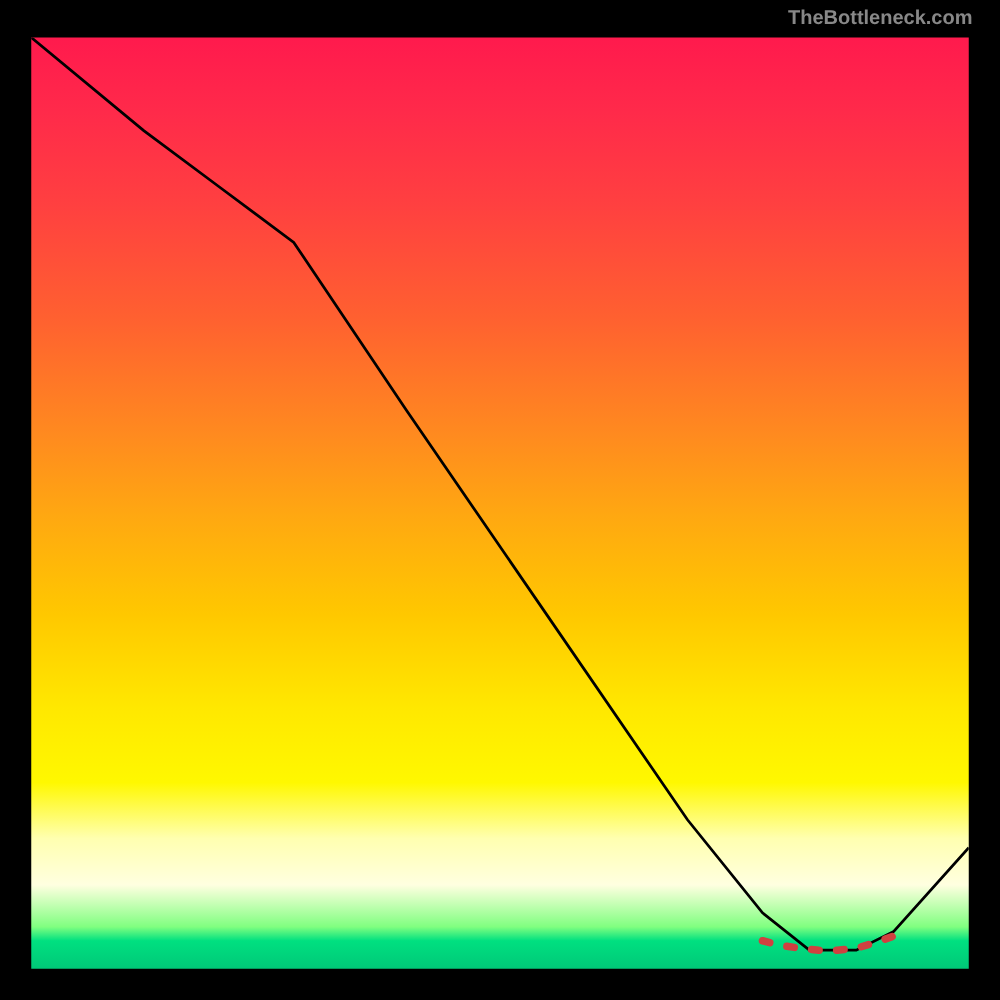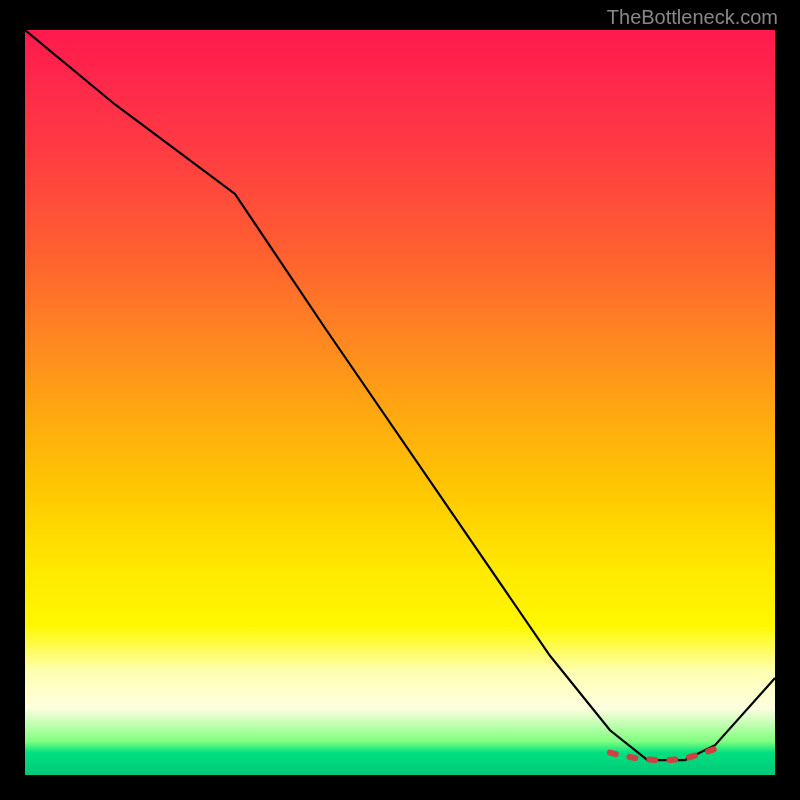--- a/index.html
+++ b/index.html
@@ -9,22 +9,22 @@
     background: #000;
     position: relative;
     font-family: Arial, sans-serif;
     overflow: hidden;
   }
   .attribution {
     position: absolute;
     top: 6px;
     right: 22px;
     color: #888;
-    font-size: 20px;
-    font-weight: 400;
+    font-size: 16px;
+    font-weight: 700;
     z-index: 10;
   }
   .plot-area {
     position: absolute;
     left: 25px;
     top: 30px;
     width: 750px;
     height: 745px;
     background: linear-gradient(to bottom,
       #ff1a4d 0%,

